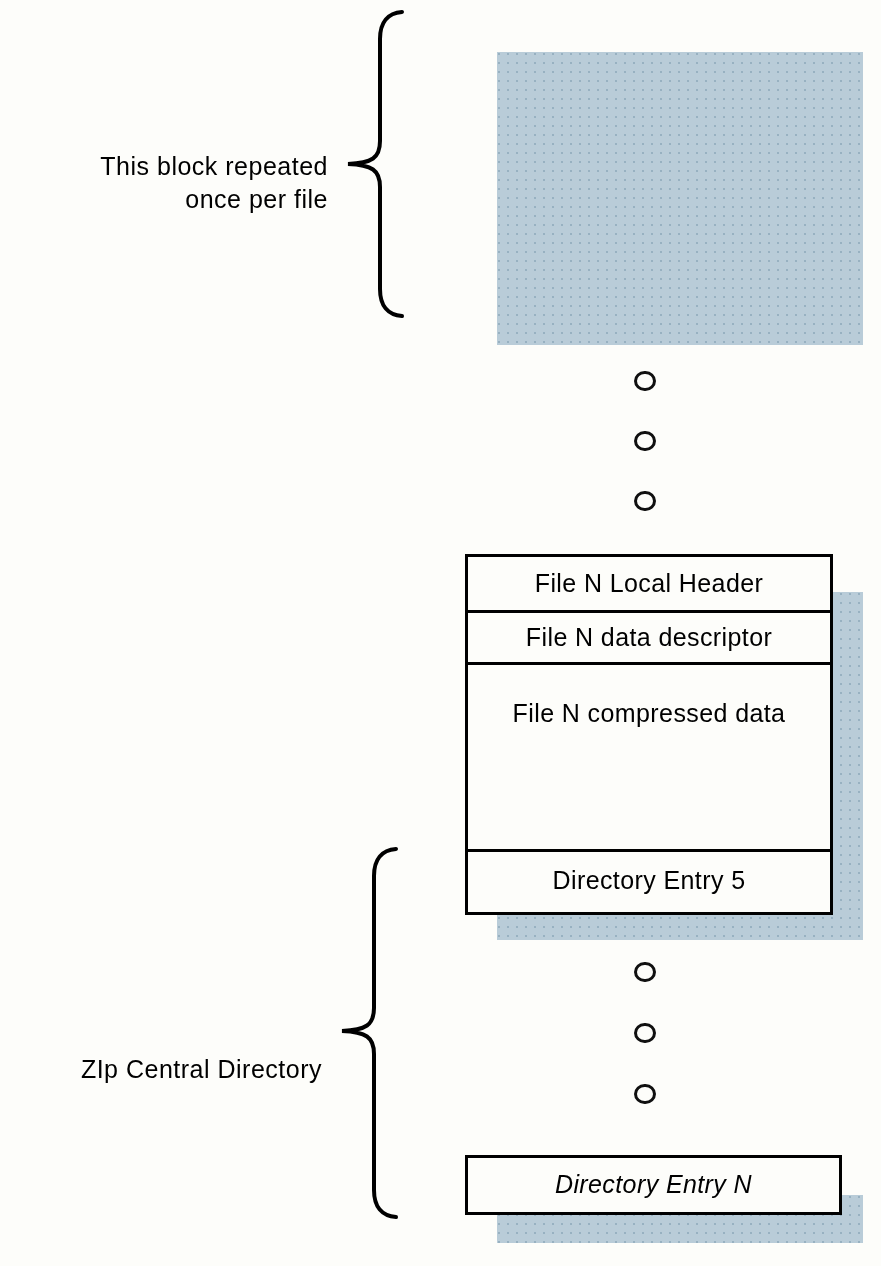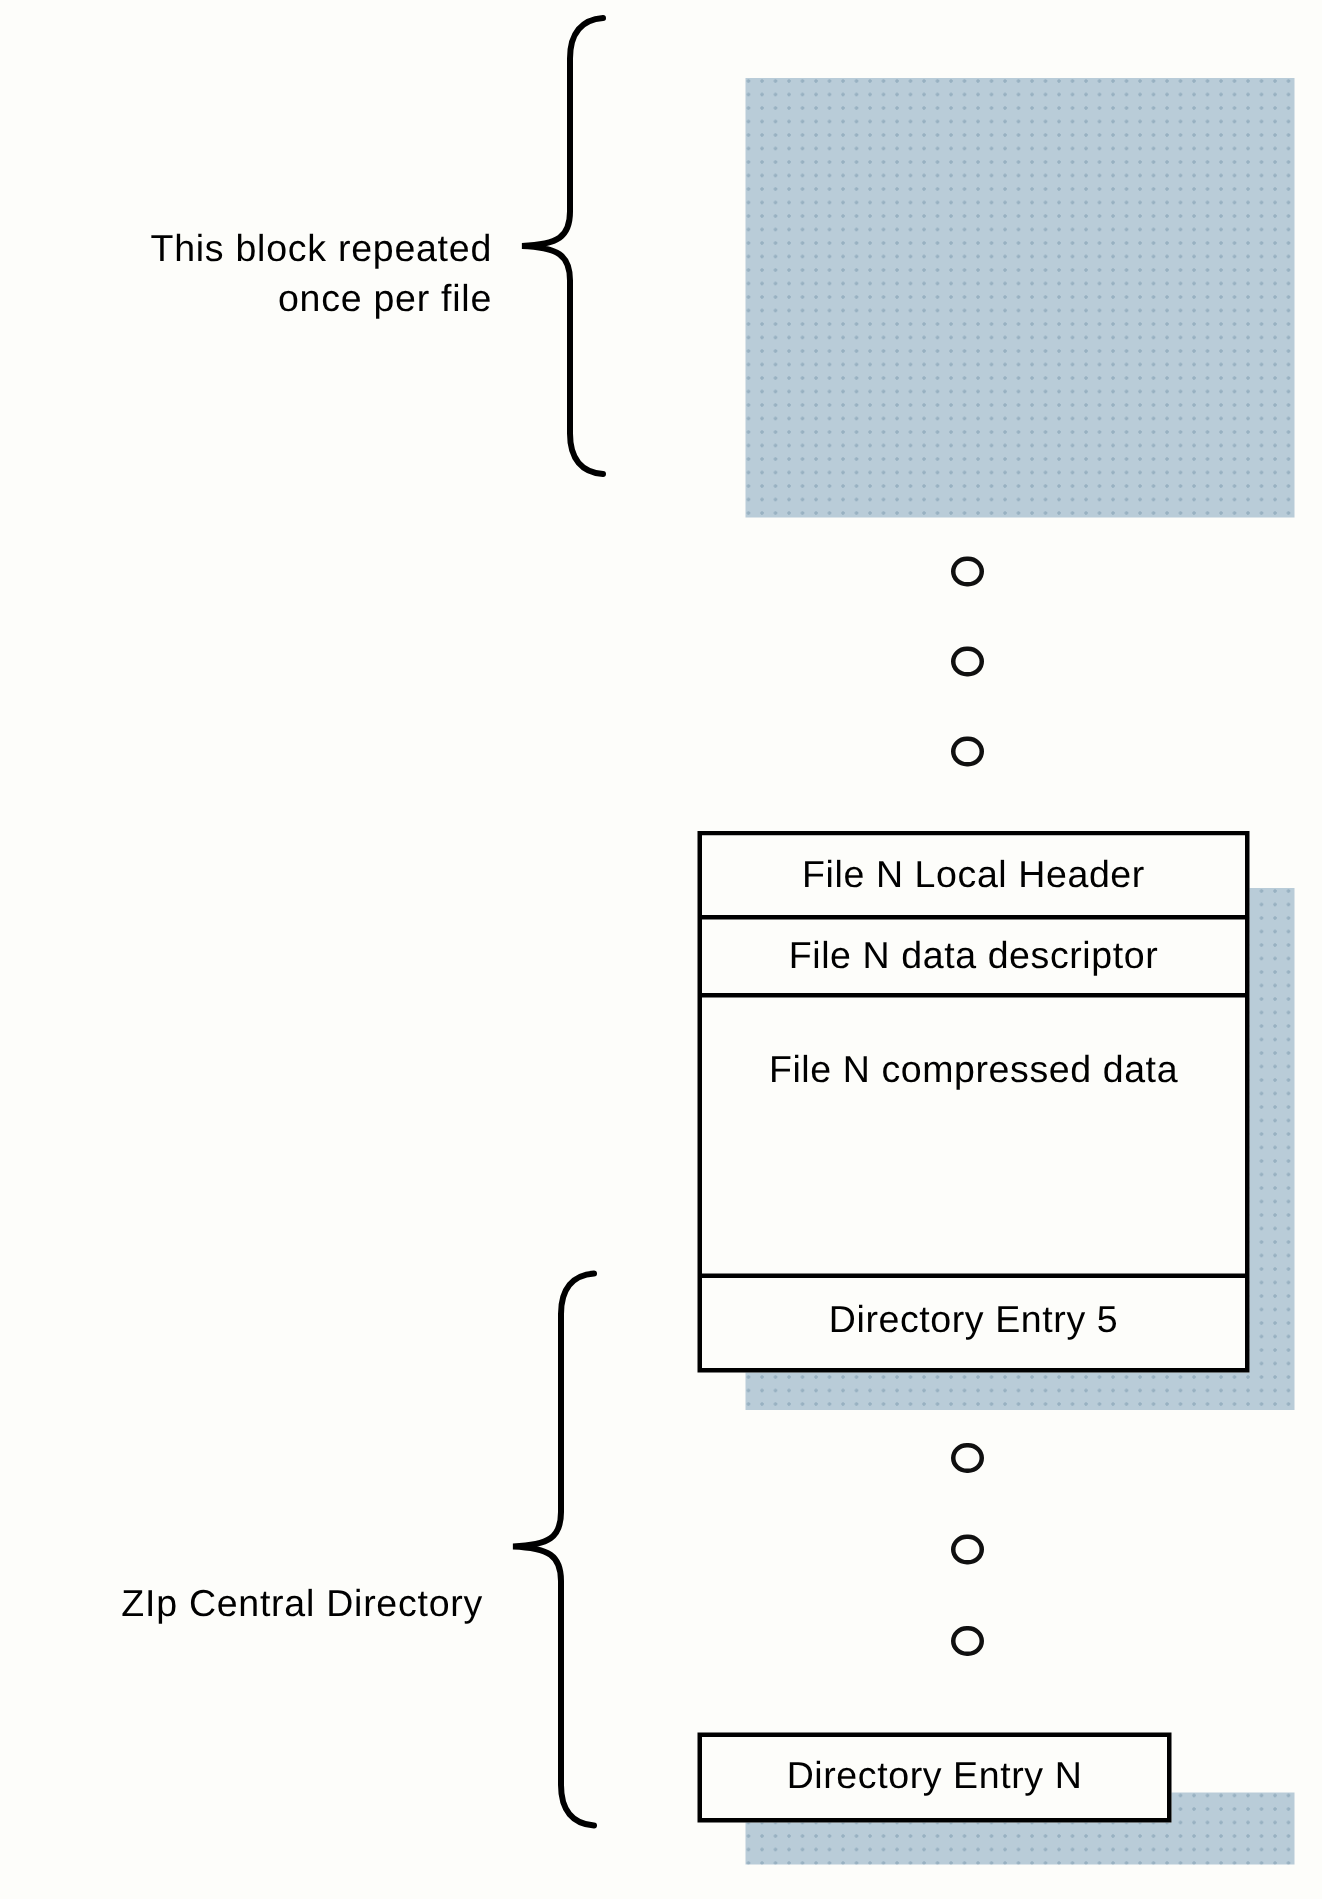--- a/index.html
+++ b/index.html
@@ -142,21 +142,21 @@
   </div>
 
   <div class="ellipsis-group" style="left:634px; top:962px; width:26px; height:150px;">
     <span class="ellipsis-dot" style="left:0;  top:0;"></span>
     <span class="ellipsis-dot" style="left:0;  top:61px;"></span>
     <span class="ellipsis-dot" style="left:0;  top:122px;"></span>
   </div>
 
   <div class="shadow" style="left:497px; top:1195px; width:366px; height:48px;"></div>
 
-  <div class="block" style="left:465px; top:1155px; width:316px; height:60px;">
+  <div class="block" style="left:465px; top:1155px; width:377px; height:60px;font-style:italic;">
     <div class="row" style="height:54px;">
       <span>Directory Entry N</span>
     </div>
   </div>
 
   <div class="brace" style="left:338px; top:845px; width:62px; height:376px;">
     <svg width="62" height="376" viewBox="0 0 62 376" fill="none">
       <path d="M58 4 C 44 5 36 14 36 31 L 36 163 C 36 180 28 185 4 186
                C 28 187 36 192 36 209 L 36 345 C 36 362 44 371 58 372" stroke="#000000" stroke-width="4" stroke-linecap="round" fill="none"></path>
     </svg>

